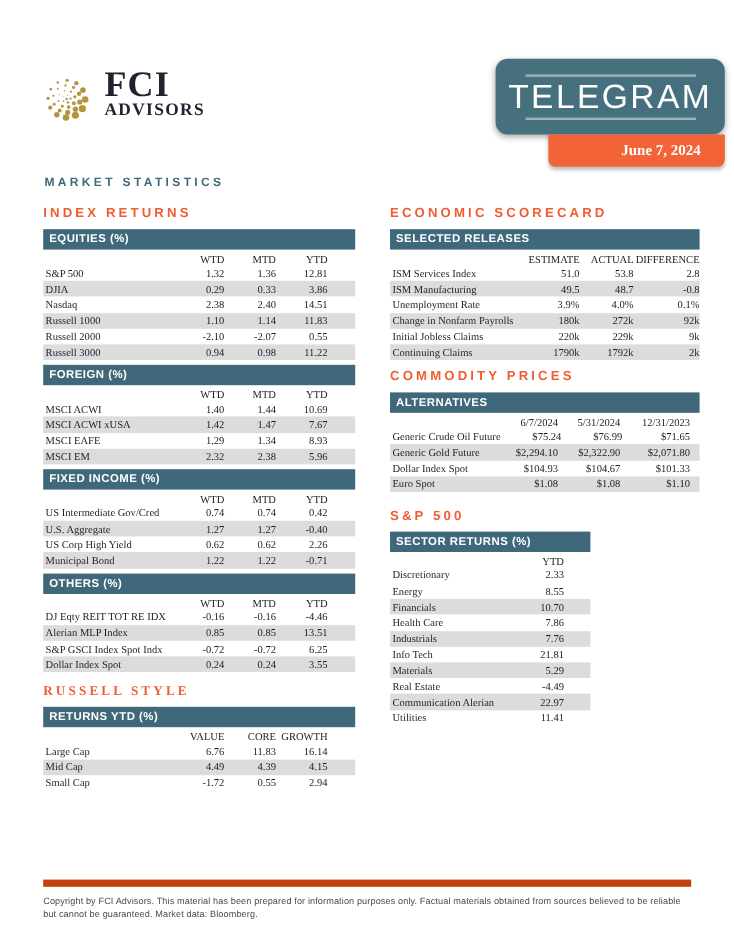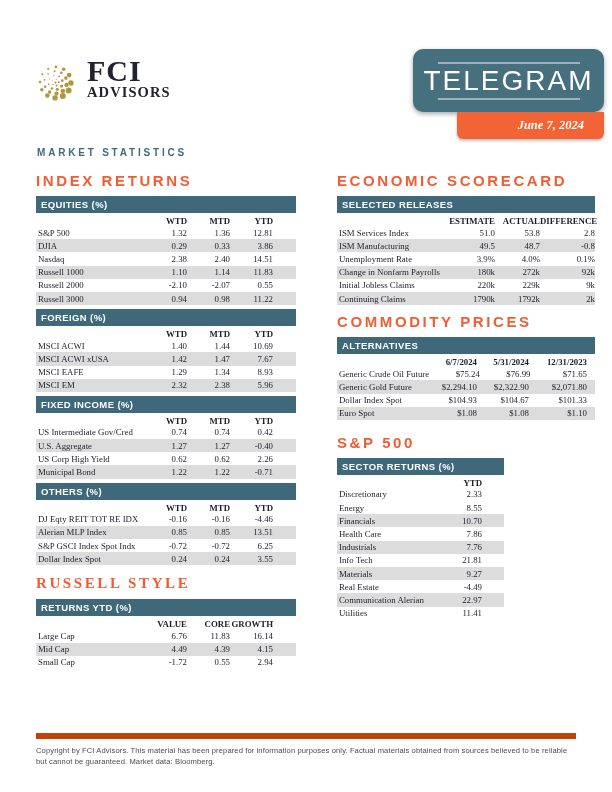--- a/index.html
+++ b/index.html
@@ -16,42 +16,42 @@
 
   .badge{position:absolute;left:413px;top:49px;width:191px;height:63px;background:#47707f;
          border-radius:10px;box-shadow:0 2px 5px rgba(0,0,0,.35);
          display:flex;flex-direction:column;align-items:center;justify-content:center;gap:5px;}
   .badge-rule{width:142px;height:2px;background:#9fb2ba;}
   .badge-label{color:#fdfdfd;font-size:28px;letter-spacing:2px;line-height:24px;}
 
   .ribbon{position:absolute;left:457px;top:112px;width:147px;height:27px;background:#f26436;
           border-radius:0 0 6px 6px;box-shadow:0 2px 3px rgba(0,0,0,.25);
           display:flex;align-items:center;justify-content:flex-end;padding-right:20px;box-sizing:border-box;}
-  .ribbon span{color:#fff;font-family:"Liberation Serif",serif;font-style:italic;font-weight:700;
+  .ribbon span{color:#fff;font-family:"Liberation Serif",serif;font-weight:700;
                font-size:12.5px;}
 
   .market-stats{position:absolute;left:37px;top:147px;font-size:10px;font-weight:bold;
                 letter-spacing:2.8px;color:#3f6a7a;}
 
   
   .col{position:absolute;top:172px;}
   .col-left{left:36px;width:260px;}
-  .col-right{left:325px;width:258px;margin-left:12px;}
-
-  h2{margin:0 0 7px 0;font-size:15px;font-weight:bold;letter-spacing:2.6px;color:#f15d33;}
+  .col-right{left:325px;width:258px;}
+
+  h2{margin:0 0 7px 0;font-size:11px;font-weight:bold;letter-spacing:2.6px;color:#f15d33;}
   h2.spaced{margin-top:10px;font-family:Liberation Serif, serif;}
   h2.spaced-lg{margin-top:14px;}
   h2.spaced-md{margin-top:8px;}
 
   
   .tbl{margin-bottom:4px;}
   .bar{height:17px;line-height:17px;background:#3f697a;color:#fff;font-size:9.5px;
        font-weight:bold;letter-spacing:.4px;padding-left:5px;box-sizing:border-box;}
   .tb{font-family:"Liberation Serif",serif;font-size:8.8px;color:#1e1e2a;}
-  .t-head{display:flex;align-items:flex-end;height:13px;font-weight:bold;}
+  .t-head{display:flex;align-items:flex-end;height:13px;font-weight:normal;}
   .t-row{display:flex;align-items:center;height:13.2px;}
   .t-row.alt{background:#dcdcdc;}
   .t-label{flex:1;padding-left:2px;white-space:nowrap;}
   .t-num{box-sizing:border-box;white-space:nowrap;}
 
   
   .tbl-left .t-num{width:43px;text-align:right;}
   .tbl-left .t-num:last-child{width:66px;padding-right:23px;}
 
   
@@ -444,21 +444,21 @@
           <div class="t-row alt">
             <div class="t-label">Industrials</div>
             <div class="t-num">7.76</div>
           </div>
           <div class="t-row">
             <div class="t-label">Info Tech</div>
             <div class="t-num">21.81</div>
           </div>
           <div class="t-row alt">
             <div class="t-label">Materials</div>
-            <div class="t-num">9.27</div>
+            <div class="t-num">5.29</div>
           </div>
           <div class="t-row">
             <div class="t-label">Real Estate</div>
             <div class="t-num">-4.49</div>
           </div>
           <div class="t-row alt">
             <div class="t-label">Communication Alerian</div>
             <div class="t-num">22.97</div>
           </div>
           <div class="t-row">

